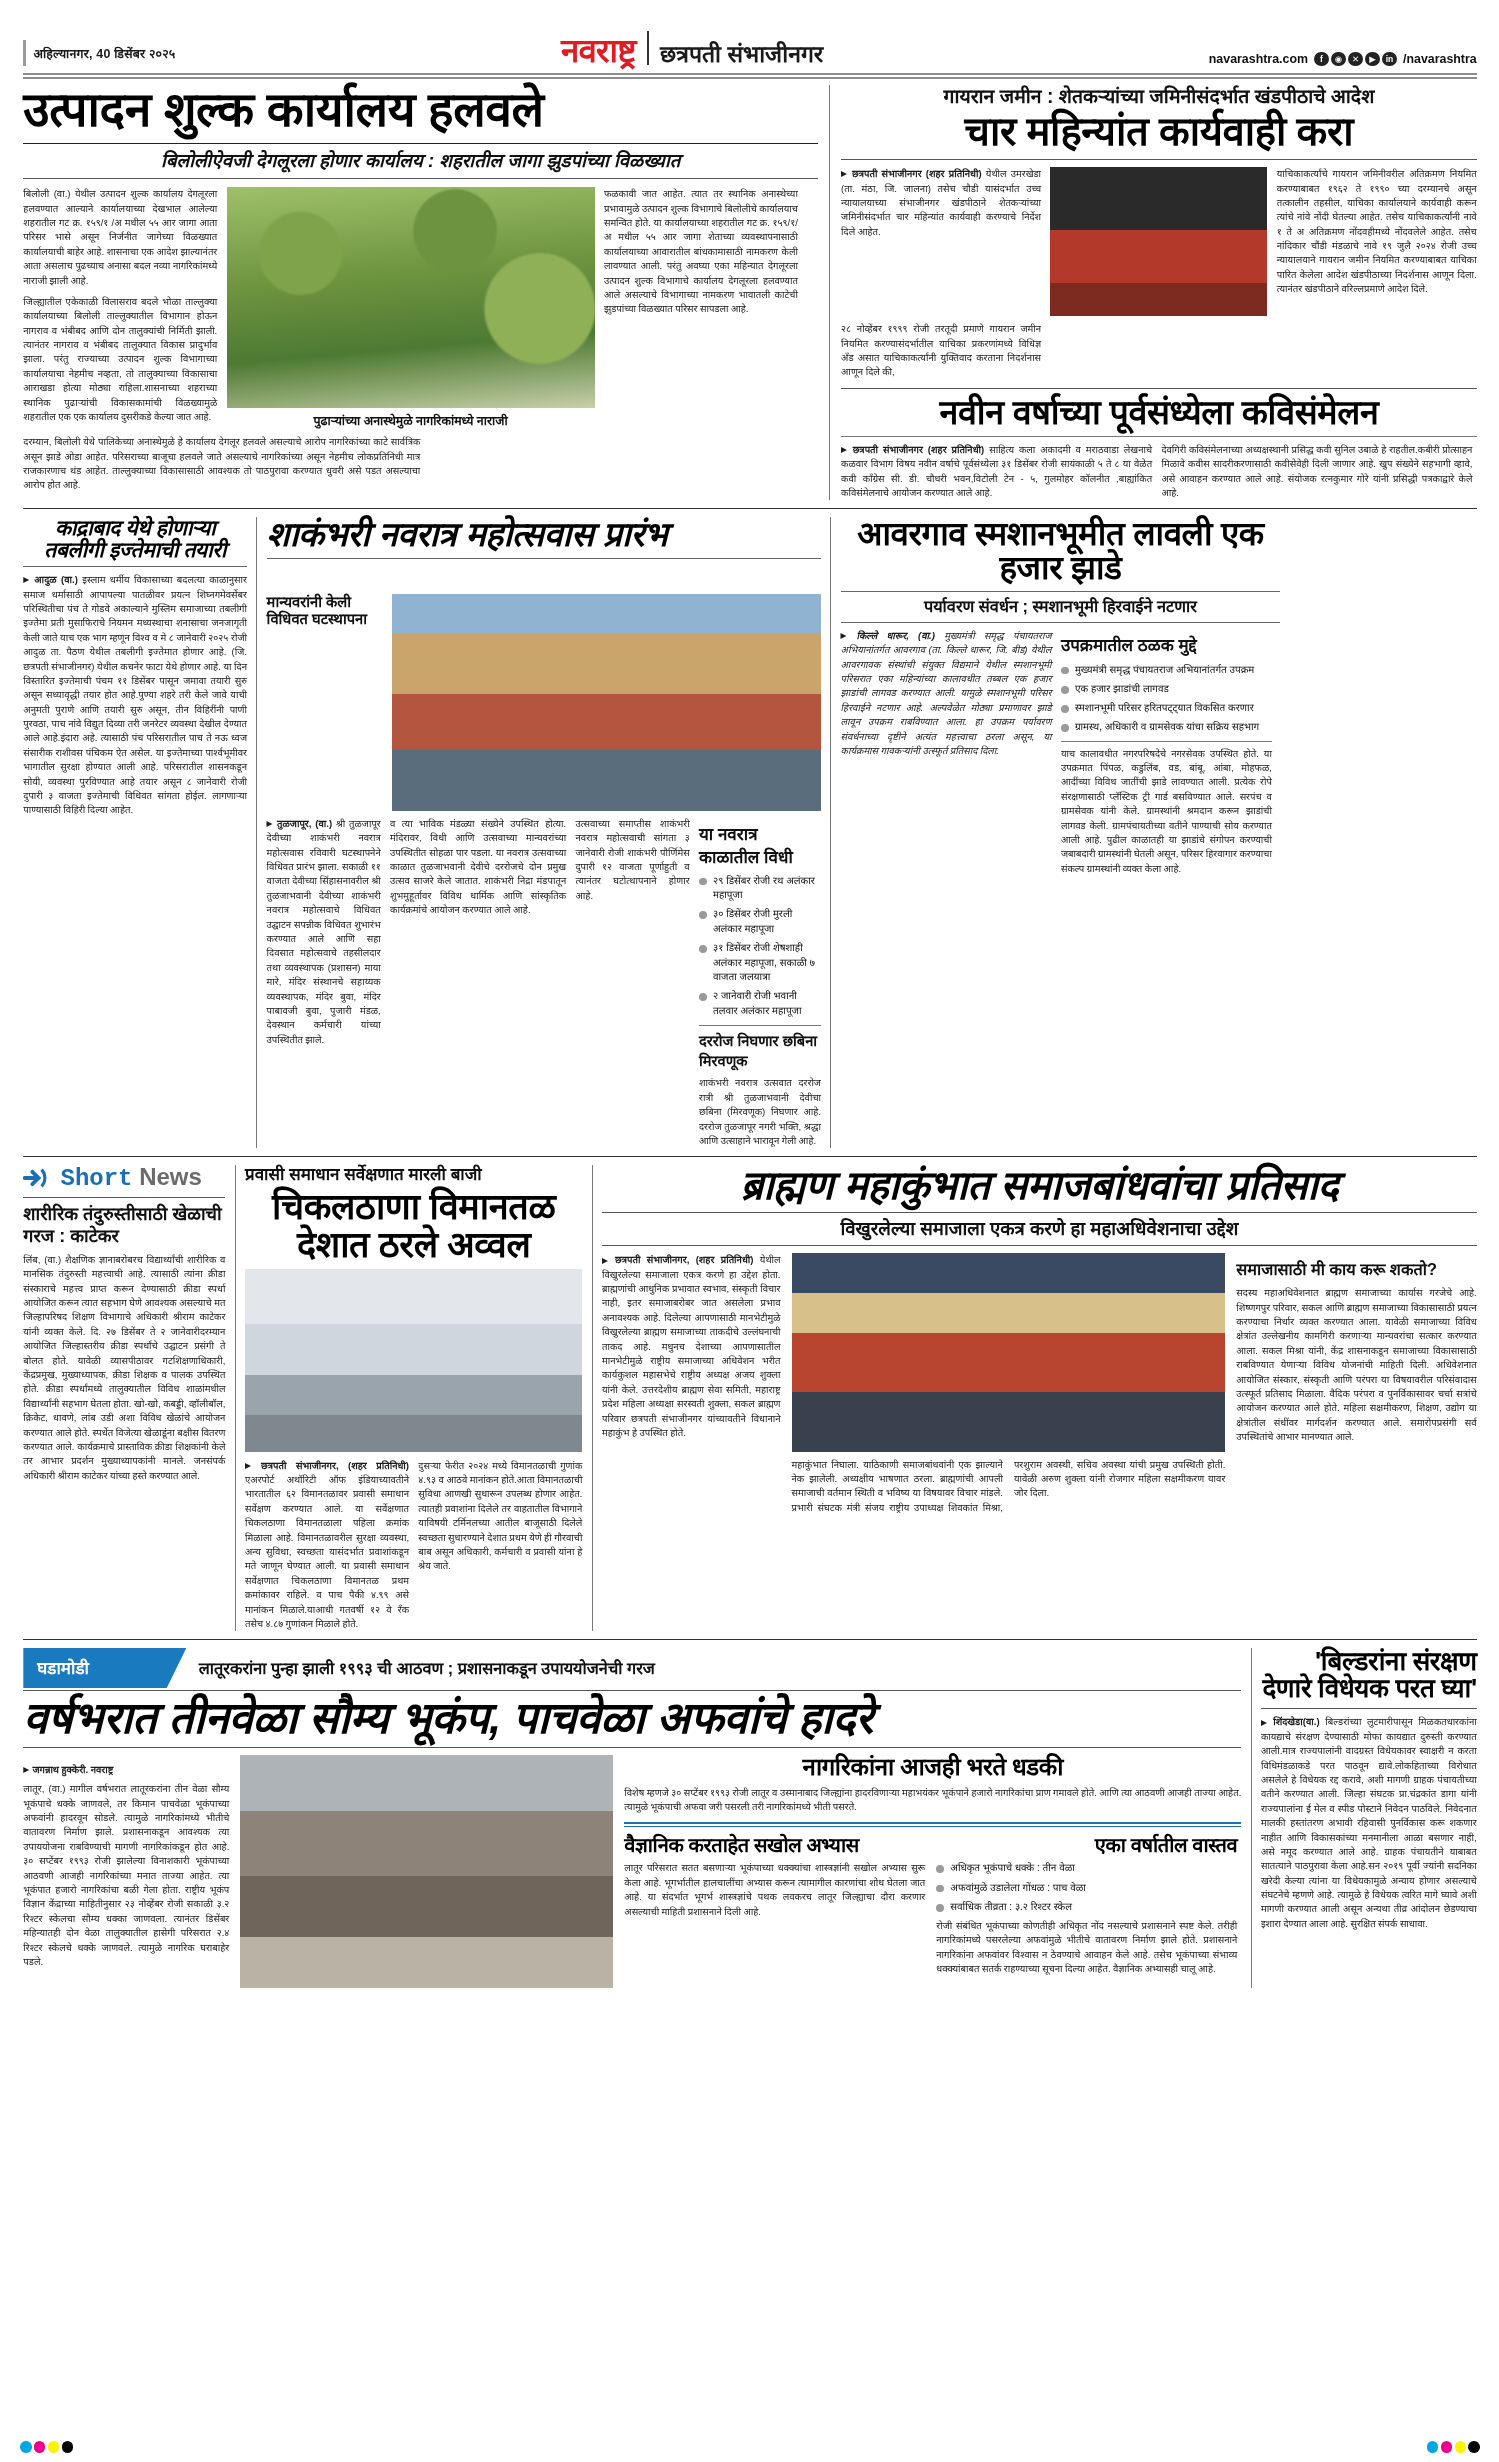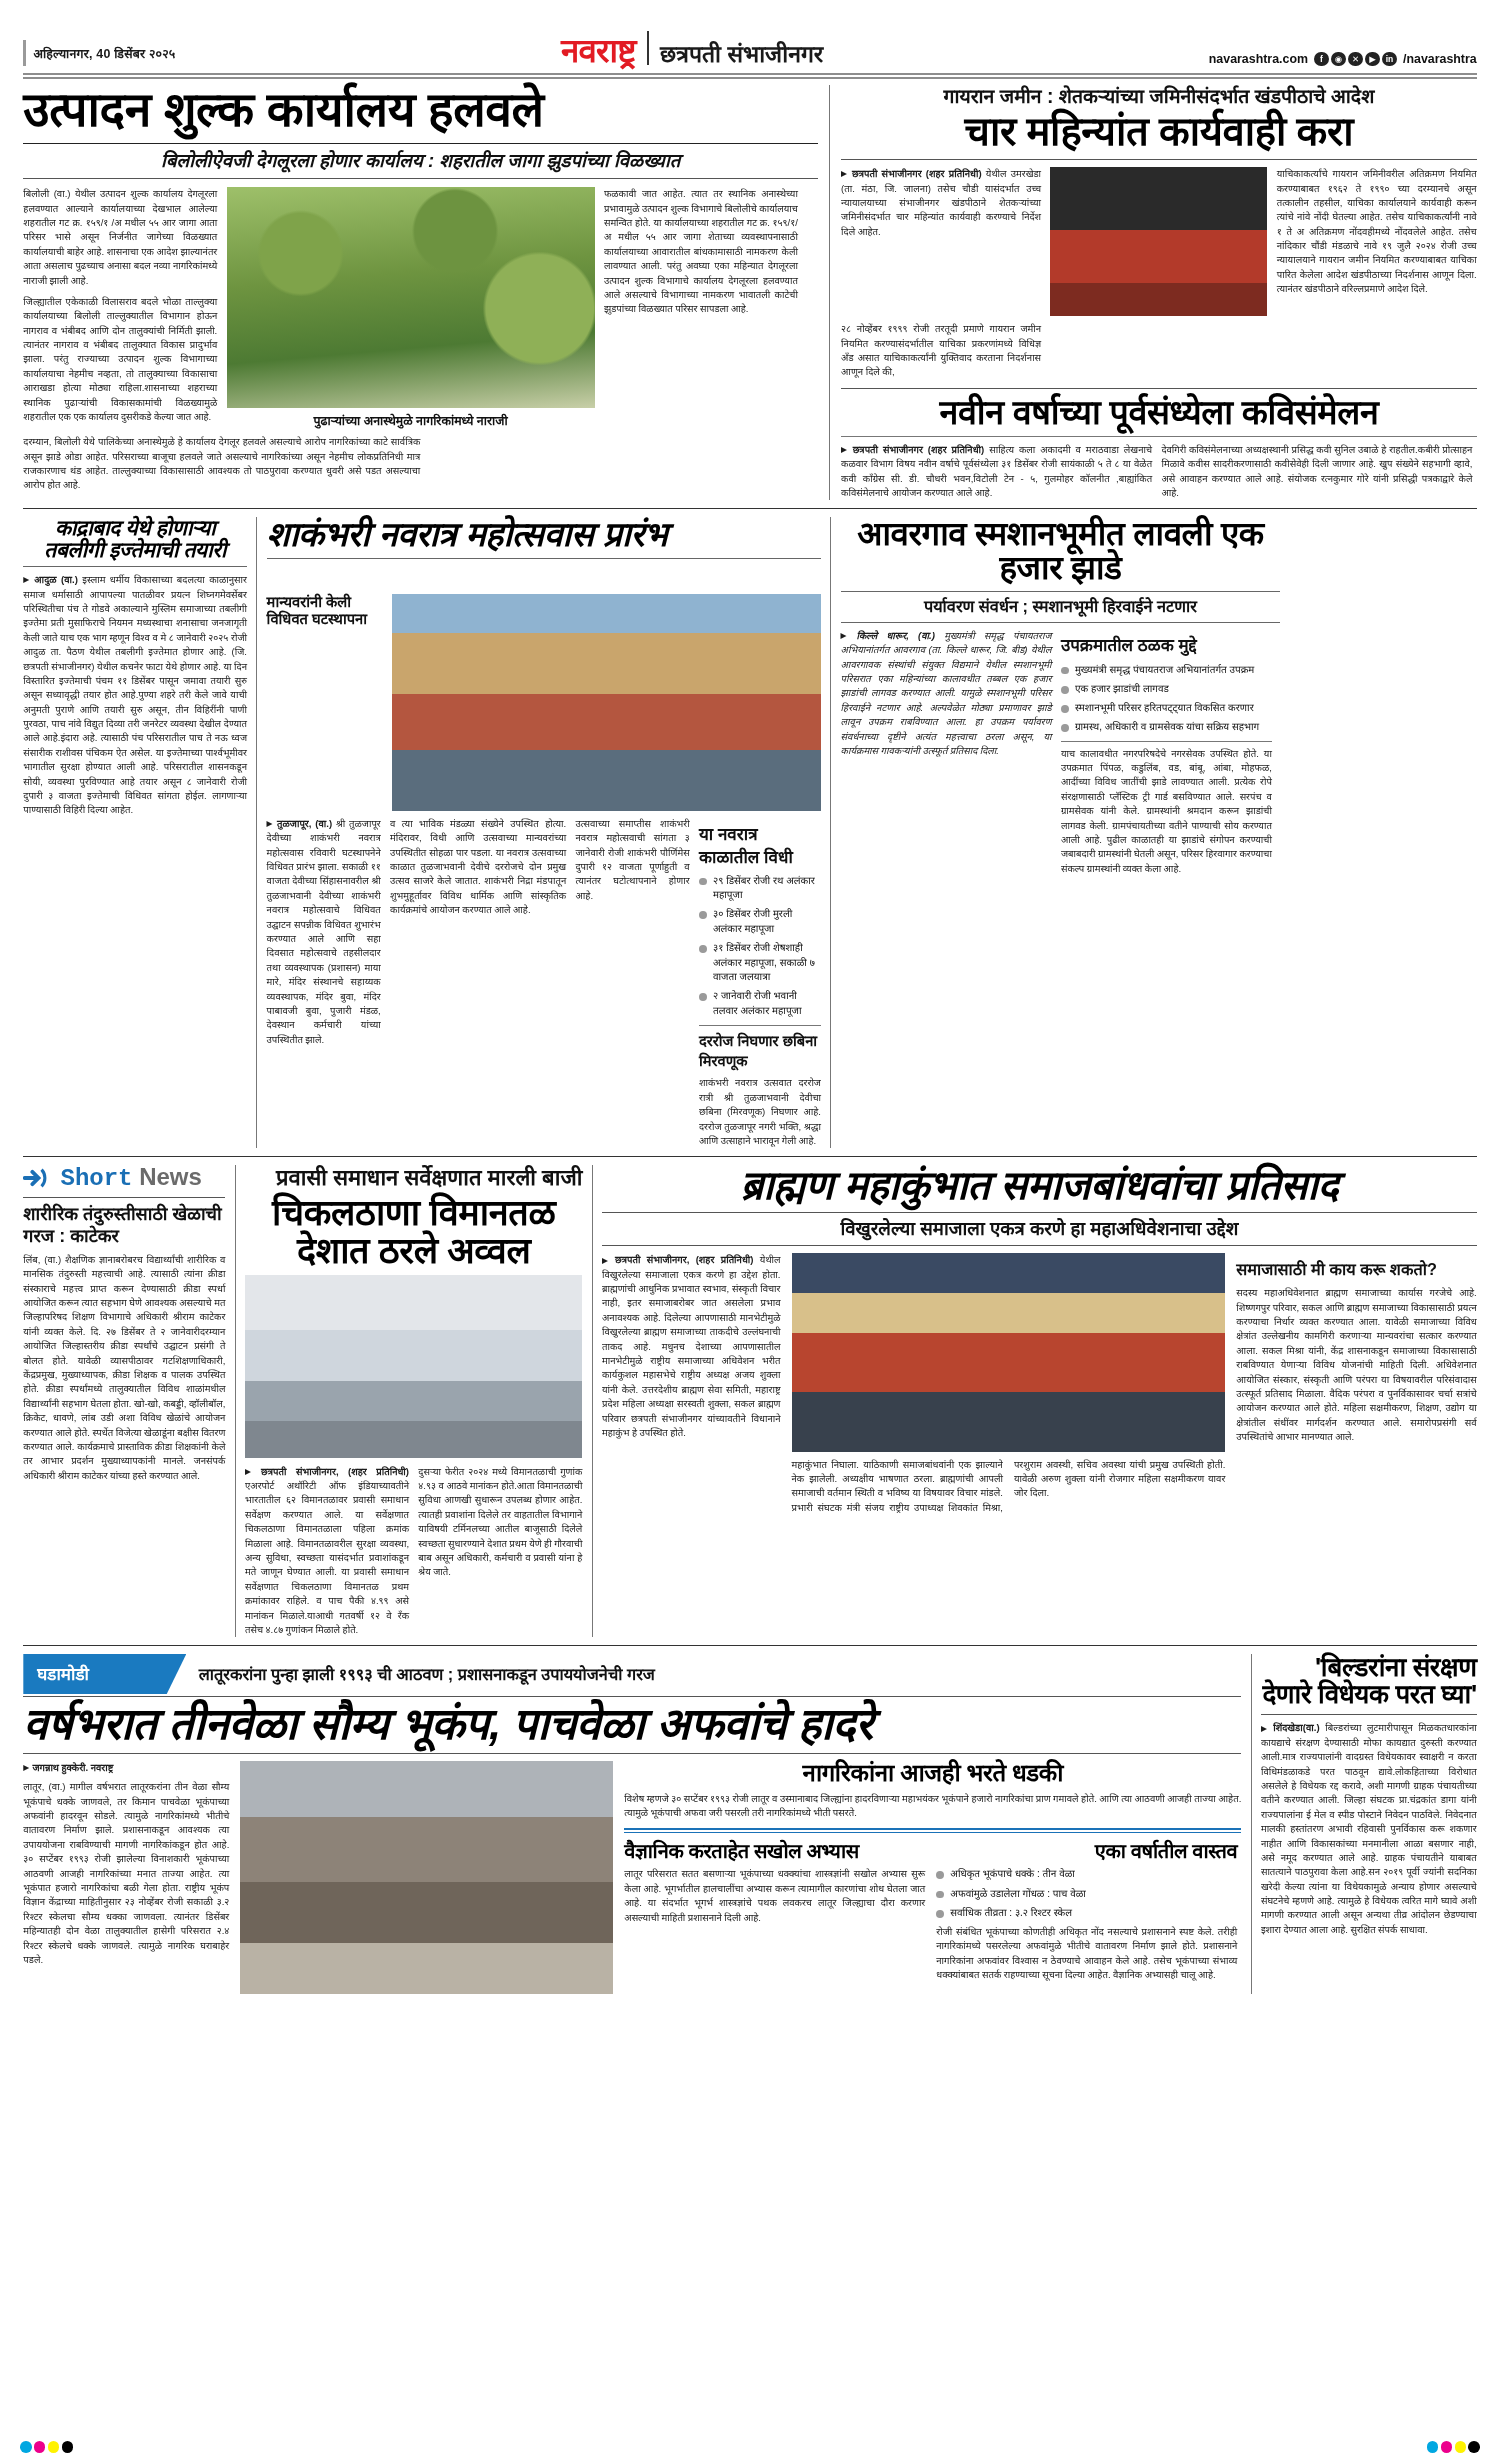--- a/index.html
+++ b/index.html
@@ -265,21 +265,21 @@
             </svg>
         </span>
         <span class="sn-text"><span class="b">Short</span> <span class="g">News</span></span>
       </div>
       <div style="border-bottom:0.8px solid #555; margin:6.2px 0 6.2px;"></div>
       <h2 class="kicker" style="font-size:18px;">शारीरिक तंदुरुस्तीसाठी खेळाची गरज : काटेकर</h2>
       <p class="body-txt" style="margin-top:5.4px;">लिंब, (वा.) शैक्षणिक ज्ञानाबरोबरच विद्यार्थ्यांची शारीरिक व मानसिक तंदुरुस्ती महत्त्वाची आहे. त्यासाठी त्यांना क्रीडा संस्काराचे महत्त्व प्राप्त करून देण्यासाठी क्रीडा स्पर्धा आयोजित करून त्यात सहभाग घेणे आवश्यक असल्याचे मत जिल्हापरिषद शिक्षण विभागाचे अधिकारी श्रीराम काटेकर यांनी व्यक्त केले. दि. २७ डिसेंबर ते २ जानेवारीदरम्यान आयोजित जिल्हास्तरीय क्रीडा स्पर्धांचे उद्घाटन प्रसंगी ते बोलत होते. यावेळी व्यासपीठावर गटशिक्षणाधिकारी, केंद्रप्रमुख, मुख्याध्यापक, क्रीडा शिक्षक व पालक उपस्थित होते. क्रीडा स्पर्धांमध्ये तालुक्यातील विविध शाळांमधील विद्यार्थ्यांनी सहभाग घेतला होता. खो-खो, कबड्डी, व्हॉलीबॉल, क्रिकेट, धावणे, लांब उडी अशा विविध खेळांचे आयोजन करण्यात आले होते. स्पर्धेत विजेत्या खेळाडूंना बक्षीस वितरण करण्यात आले. कार्यक्रमाचे प्रास्ताविक क्रीडा शिक्षकांनी केले तर आभार प्रदर्शन मुख्याध्यापकांनी मानले. जनसंपर्क अधिकारी श्रीराम काटेकर यांच्या हस्ते करण्यात आले.</p>
     </section>
 
     <section style="width:357px; border-left:0.8px solid #777; padding:0 9.3px;">
-      <h3 class="kicker" style="font-size:22px; text-align:right;">प्रवासी समाधान सर्वेक्षणात मारली बाजी</h3>
+      <h3 class="kicker" style="font-size:17px; text-align:left;">प्रवासी समाधान सर्वेक्षणात मारली बाजी</h3>
       <h1 class="hl" style="font-size:36px; text-align:center; margin-top:3.1px;">चिकलठाणा विमानतळ देशात ठरले अव्वल</h1>
       <div class="ph airport" style="height:183px; margin-top:6.2px;"></div>
       <div style="display:flex; gap:9.3px; margin-top:6.2px;">
         <div style="width:167px;">
           <p class="body-txt"><span class="dateline tri">छत्रपती संभाजीनगर, (शहर प्रतिनिधी)</span>
              <span>एअरपोर्ट अथॉरिटी ऑफ इंडियाच्यावतीने भारतातील ६२ विमानतळावर प्रवासी समाधान सर्वेक्षण करण्यात आले. या सर्वेक्षणात चिकलठाणा विमानतळाला पहिला क्रमांक मिळाला आहे. विमानतळावरील सुरक्षा व्यवस्था, अन्य सुविधा, स्वच्छता यासंदर्भात प्रवाशांकडून मते जाणून घेण्यात आली. या प्रवासी समाधान सर्वेक्षणात चिकलठाणा विमानतळ प्रथम क्रमांकावर राहिले. व पाच पैकी ४.९९ असे मानांकन मिळाले.याआधी गतवर्षी १२ वे रॅंक तसेच ४.८७ गुणांकन मिळाले होते.</span></p>
         </div>
         <div style="width:167px;">
             <p class="body-txt">दुसऱ्या फेरीत २०२४ मध्ये विमानतळाची गुणांक ४.९३ व आठवे मानांकन होते.आता विमानतळाची सुविधा आणखी सुधारून उपलब्ध होणार आहेत. त्यातही प्रवाशांना दिलेले तर वाहतातील विभागाने याविषयी टर्मिनलच्या आतील बाजूसाठी दिलेले स्वच्छता सुधारण्याने देशात प्रथम येणे ही गौरवाची बाब असून अधिकारी, कर्मचारी व प्रवासी यांना हे श्रेय जाते.</p>
           </div>
@@ -315,21 +315,21 @@
     <section style="width:1233px; padding-right:9.3px;">
       <div class="ghada">
         <div class="ghada-tab">घडामोडी</div>
         <div class="ghada-sub">लातूरकरांना पुन्हा झाली १९९३ ची आठवण ; प्रशासनाकडून उपाययोजनेची गरज</div>
       </div>
       <div style="border-bottom:0.8px solid #555; margin:1.6px 0 4.7px;"></div>
       <h1 class="hl" style="font-size:44px; font-style:italic;">वर्षभरात तीनवेळा सौम्य भूकंप, पाचवेळा अफवांचे हादरे</h1>
       <div style="border-bottom:0.8px solid #555; margin:6.2px 0 7px;"></div>
 
       <div style="display:flex; gap:11px;">
-        <div style="width:206px;">
+        <div style="width:206px;margin-top:8px;">
           <p class="body-txt"><span class="dateline tri">जगन्नाथ हुक्केरी. नवराष्ट्र</span></p>
           <p class="body-txt" style="margin-top:4.7px;">लातूर, (वा.) मागील वर्षभरात लातूरकरांना तीन वेळा सौम्य भूकंपाचे धक्के जाणवले, तर किमान पाचवेळा भूकंपाच्या अफवांनी हादरवून सोडले. त्यामुळे नागरिकांमध्ये भीतीचे वातावरण निर्माण झाले. प्रशासनाकडून आवश्यक त्या उपाययोजना राबविण्याची मागणी नागरिकांकडून होत आहे. ३० सप्टेंबर १९९३ रोजी झालेल्या विनाशकारी भूकंपाच्या आठवणी आजही नागरिकांच्या मनात ताज्या आहेत. त्या भूकंपात हजारो नागरिकांचा बळी गेला होता. राष्ट्रीय भूकंप विज्ञान केंद्राच्या माहितीनुसार २३ नोव्हेंबर रोजी सकाळी ३.२ रिश्टर स्केलचा सौम्य धक्का जाणवला. त्यानंतर डिसेंबर महिन्यातही दोन वेळा तालुक्यातील हासेगी परिसरात २.४ रिश्टर स्केलचे धक्के जाणवले. त्यामुळे नागरिक घराबाहेर पडले.</p>
         </div>
         <div style="width:373px;">
           <div class="ph quake" style="height:233px;"></div>
         </div>
         <div style="width:617px;">
           <h2 class="hl" style="font-size:24px; text-align:center;">नागरिकांना आजही भरते धडकी</h2>
           <p class="body-txt" style="margin-top:5.4px;">विशेष म्हणजे ३० सप्टेंबर १९९३ रोजी लातूर व उस्मानाबाद जिल्ह्यांना हादरविणाऱ्या महाभयंकर भूकंपाने हजारो नागरिकांचा प्राण गमावले होते. आणि त्या आठवणी आजही ताज्या आहेत. त्यामुळे भूकंपाची अफवा जरी पसरली तरी नागरिकांमध्ये भीती पसरते.</p>
           <div class="hr-blue" style="margin:7.8px 0;"></div>

